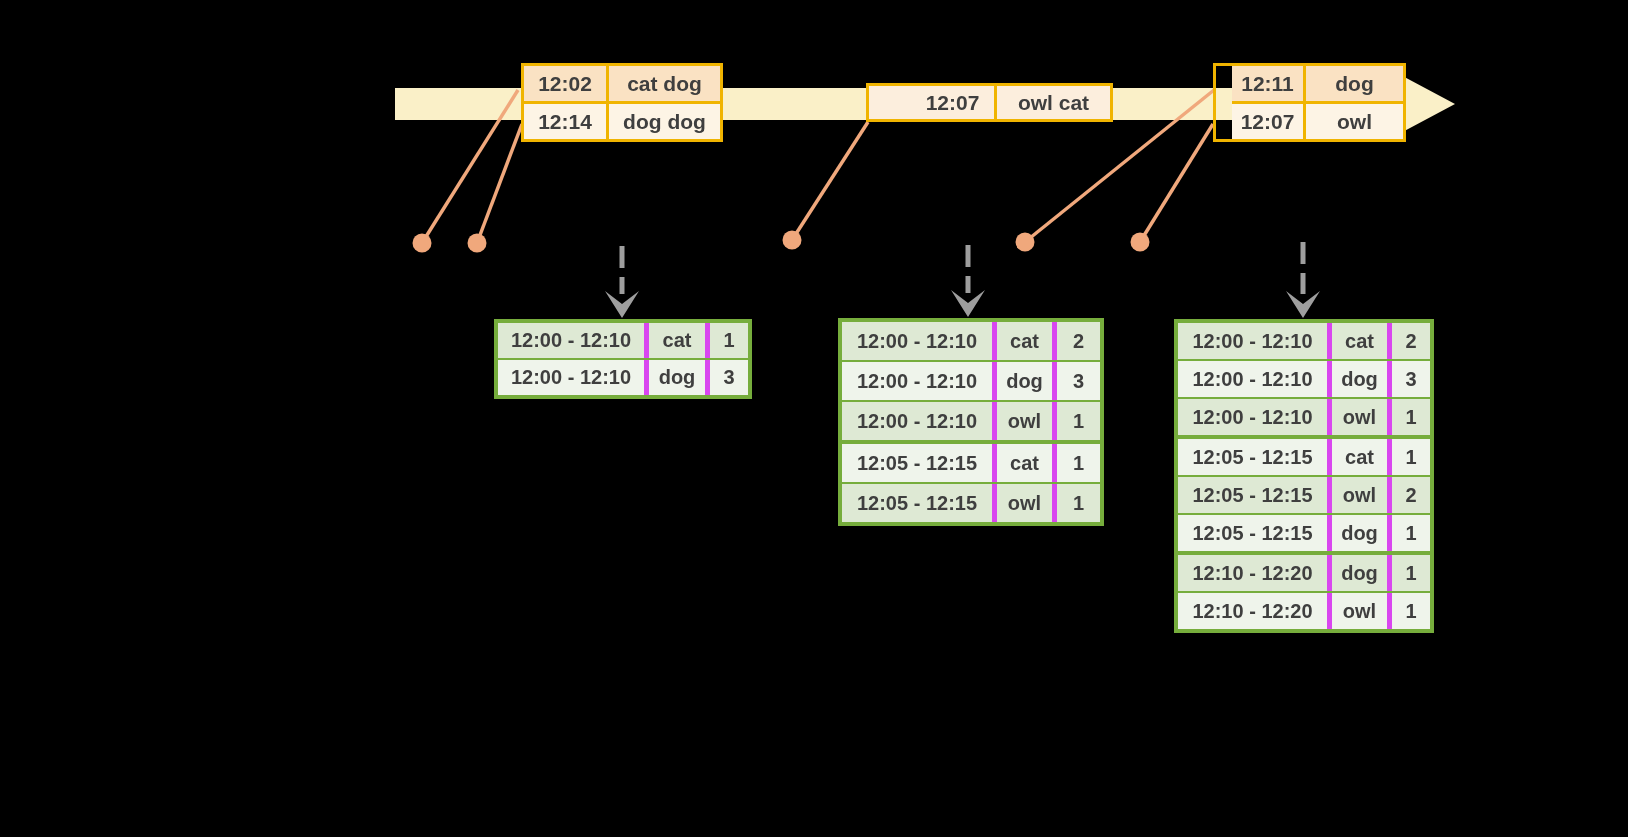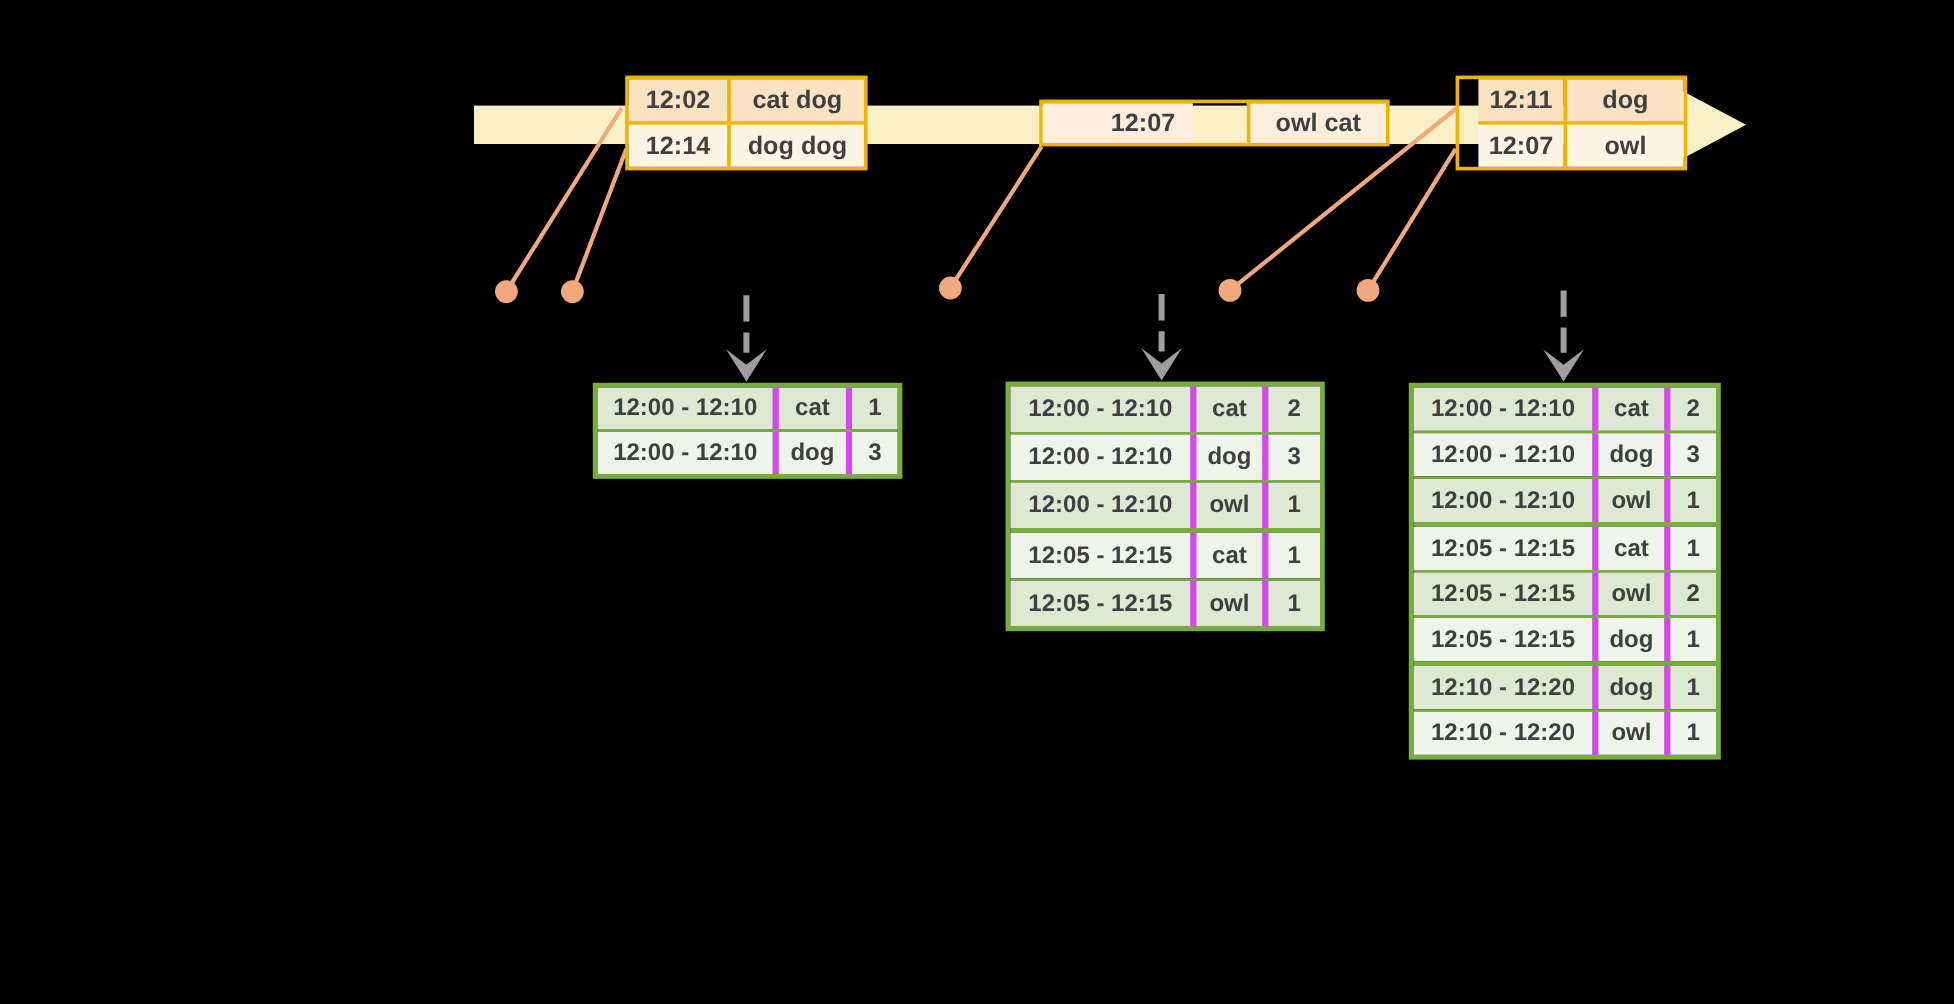--- a/index.html
+++ b/index.html
@@ -42,21 +42,21 @@
     font-size: 21px;
     color: #3F3F3F;
     white-space: nowrap;
   }
   .etable .cell + .cell { border-left: 3px solid #F0B400; }
   .etable .row:nth-child(odd) .cell { background: #FAE2C3; }
   .etable .row:nth-child(even) .cell { background: #FDF4E5; }
   .etable.single .row .cell { background: #FCEEDD; height: 33px; }
 
   .et-a .c0 { width: 82px; }  .et-a .c1 { width: 111px; }
-  .et-b .c0 { width: 83px; padding-left: 42px; }  .et-b .c1 { width: 113px; margin-left: 45px; }
+  .et-b .c0 { width: 83px; padding-left: 42px; }  .et-b .c1 { width: 113px; }
   .et-c .c0 { width: 71px; }  .et-c .c1 { width: 97px; }
 
   
   .gtable {
     position: absolute;
     border: 4px solid #76AD3C;
     display: flex;
     flex-direction: column;
     box-sizing: content-box;
   }

